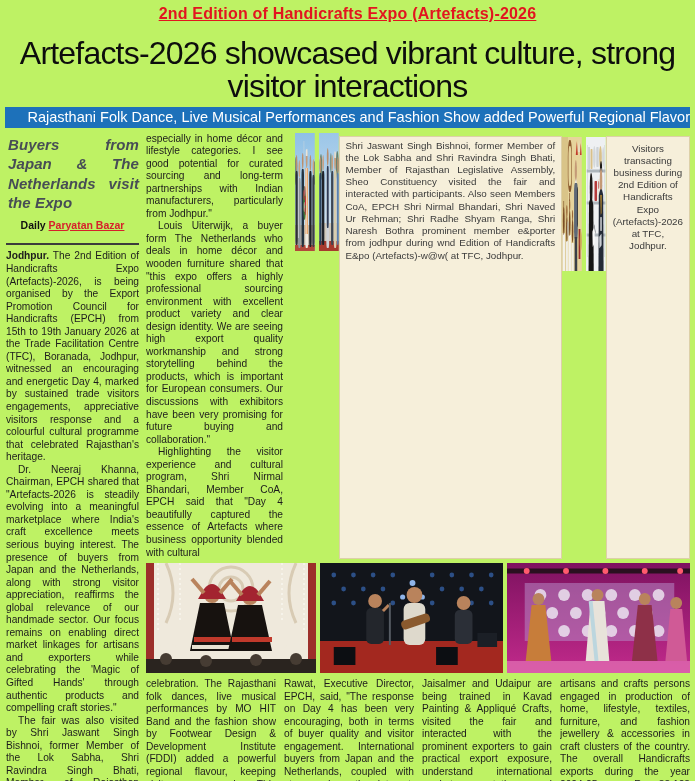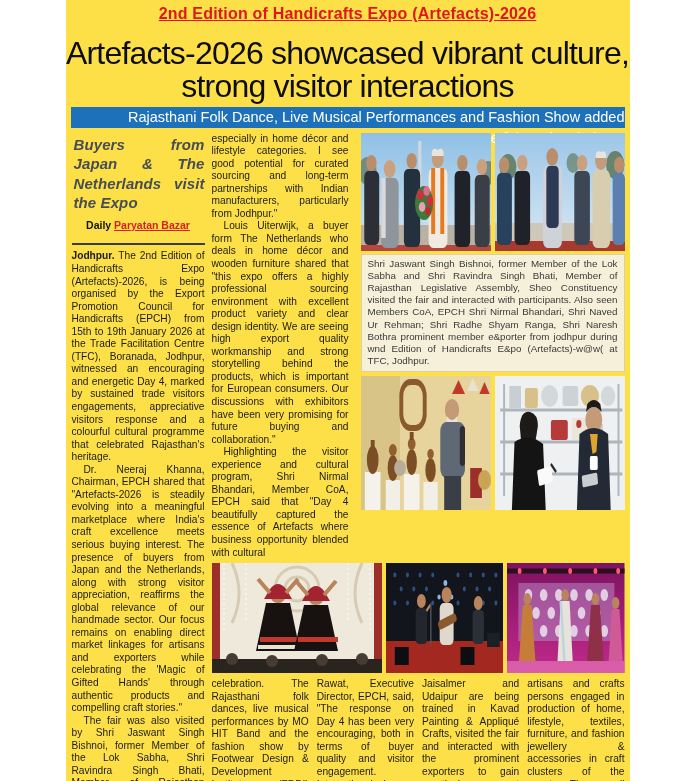--- a/index.html
+++ b/index.html
@@ -1,40 +1,40 @@
 <!DOCTYPE html>
 <html><head>
 <meta charset="utf-8">
 <style>
   * { margin:0; padding:0; box-sizing:border-box; }
   html,body { background:#ffffff; }
   .page {
-    width:564px; height:781px; overflow:hidden; position:relative;
-    font-family:"Liberation Sans", sans-serif; background:#fde047; margin:0 auto;
+    width:695px; height:781px; overflow:hidden; position:relative;
+    font-family:"Liberation Sans", sans-serif; background:#bef264; margin:0 auto;
   }
   
   .kicker {
     text-align:center; font-size:16px; font-weight:700; color:#e2151f;
     text-decoration:underline; padding-top:5px; letter-spacing:0.2px;
   }
   .headline {
     text-align:center; font-size:32px; font-weight:400; color:#0d0d0d;
     letter-spacing:-0.8px; line-height:1.04; margin-top:14px;
   }
   .banner {
     margin:3px 5px 0 5px; background:#1d71ba; color:#ffffff; text-align:right;
     font-size:14.5px; height:21px; line-height:21px; font-weight:400;
   }
   
   .bodywrap { display:flex; gap:7px; padding:5px 5px 0 6px; }
   .col1 { width:133px; flex:none; }
   .rightside { flex:1; display:flex; flex-direction:column; min-width:0; }
   .topsection { display:flex; gap:12px; }
   .col2 { width:137px; flex:none; }
-  .media { flex:1; display:flex; flex-direction:column; min-width:0; }
+  .media { flex:1; display:flex; flex-direction:row; min-width:0; }
 
   .coltext { font-size:10.2px; line-height:1.23; color:#1c1c1c; text-align:justify; }
   .para { text-indent:12px; }
   .para.cont { text-indent:0; }
   .dateline { font-weight:700; }
 
   .subhead {
     font-style:italic; font-weight:700; font-size:15px; line-height:1.3;
     color:#474d55; padding:2px 0 6px 2px; letter-spacing:0.1px;
   }
@@ -253,20 +253,21 @@
                   <circle cx="152" cy="44" r="13" fill="#c49a77"></circle>
                   <path d="M140 36 q12 -10 24 0 l-2 -8 q-10 -8 -20 0 z" fill="#1d1a18"></path>
                   <path d="M130 58 q22 -12 44 0 l4 76 h-52 z" fill="#232a36"></path>
                   <path d="M146 58 l4 20 l6 -2 l2 -18" fill="#e0a52f"></path>
                   <rect x="146" y="80" width="12" height="14" rx="2" fill="#fff"></rect>
                   <rect x="134" y="98" width="24" height="12" rx="2" fill="#c9ced3" transform="rotate(-8 146 104)"></rect>
                 </g>
               </svg>
             </div>
           </div>
+          <div class="caption center" style="min-height:38px; padding-top:6px;">Visitors transacting business during 2nd Edition of Handicrafts Expo (Artefacts)-2026 at TFC, Jodhpur.</div>
         </div>
       </div>
 
       <div class="strip" style="height:110px;">
         <div class="ph ph1">
           <svg viewBox="0 0 170 110" height="110" preserveAspectRatio="none">
             <rect width="170" height="110" fill="#efe9dc"></rect>
             <g fill="none" stroke="#d8cbb4" stroke-width="3">
               <circle cx="85" cy="26" r="22"></circle>
                 <circle cx="85" cy="26" r="12"></circle>

